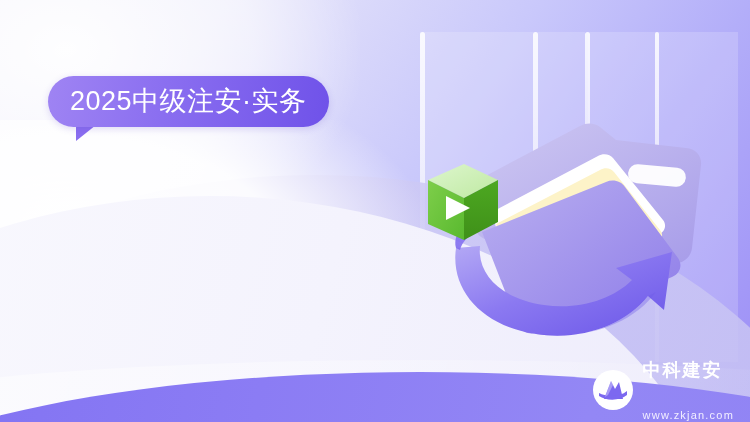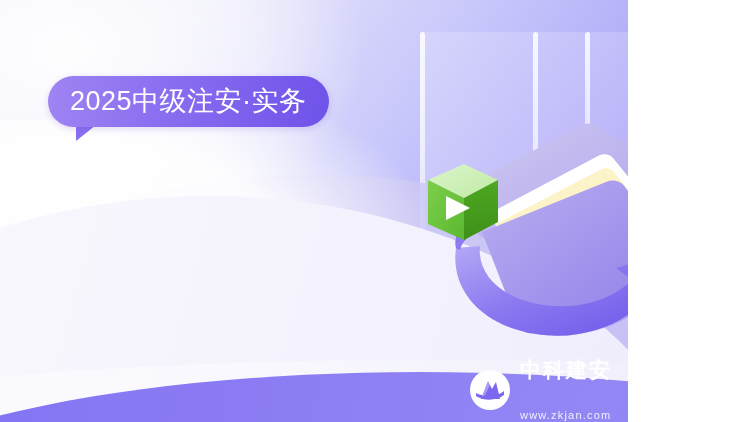--- a/index.html
+++ b/index.html
@@ -1,20 +1,20 @@
 <!DOCTYPE html>
 <html><head>
 <meta charset="utf-8">
 <style>
   html,body{margin:0;padding:0;background:#ffffff;}
   body{font-family:"Liberation Sans","DejaVu Sans",sans-serif;}
 
   .poster{
     position:relative;
-    width:628px;height:422px;
+    width:750px;height:422px;
     overflow:hidden;
     background:linear-gradient(125deg,#efeefb 0%, #e7e6fa 22%, #c9c8fb 52%, #b3aef9 72%, #9b8df6 100%);
   }
 
   
   .bg-soft-left{
     position:absolute;left:-60px;top:-40px;width:420px;height:300px;
     background:radial-gradient(ellipse at 30% 30%, rgba(255,255,255,0.95) 0%, rgba(255,255,255,0.55) 45%, rgba(255,255,255,0) 72%);
     pointer-events:none;
   }
@@ -101,21 +101,21 @@
     color:#fff;font-size:27px;font-weight:bold;line-height:1;
     font-family:"Liberation Sans","DejaVu Sans",sans-serif;
     box-shadow:0 1px 3px rgba(60,40,160,.25);
   }
 
   
   .logo{position:absolute;right:16px;top:358px;display:flex;align-items:center;gap:9px;}
   .logo-mark{width:42px;height:42px;flex:none;}
   .logo-txt{display:flex;flex-direction:column;justify-content:center;}
   .logo-name{
-    color:#fff;font-size:21px;font-weight:bold;letter-spacing:2px;line-height:24px;
+    color:#fff;font-size:18px;font-weight:bold;letter-spacing:2px;line-height:24px;
     font-family:"DejaVu Sans","Liberation Sans",sans-serif;white-space:nowrap;
   }
   .logo-url{
     color:#f2eeff;font-size:11px;letter-spacing:1.2px;line-height:14px;
     font-family:"Liberation Sans","DejaVu Sans",sans-serif;white-space:nowrap;margin-top:26px;
   }
 </style>
 </head>
 <body>
 

